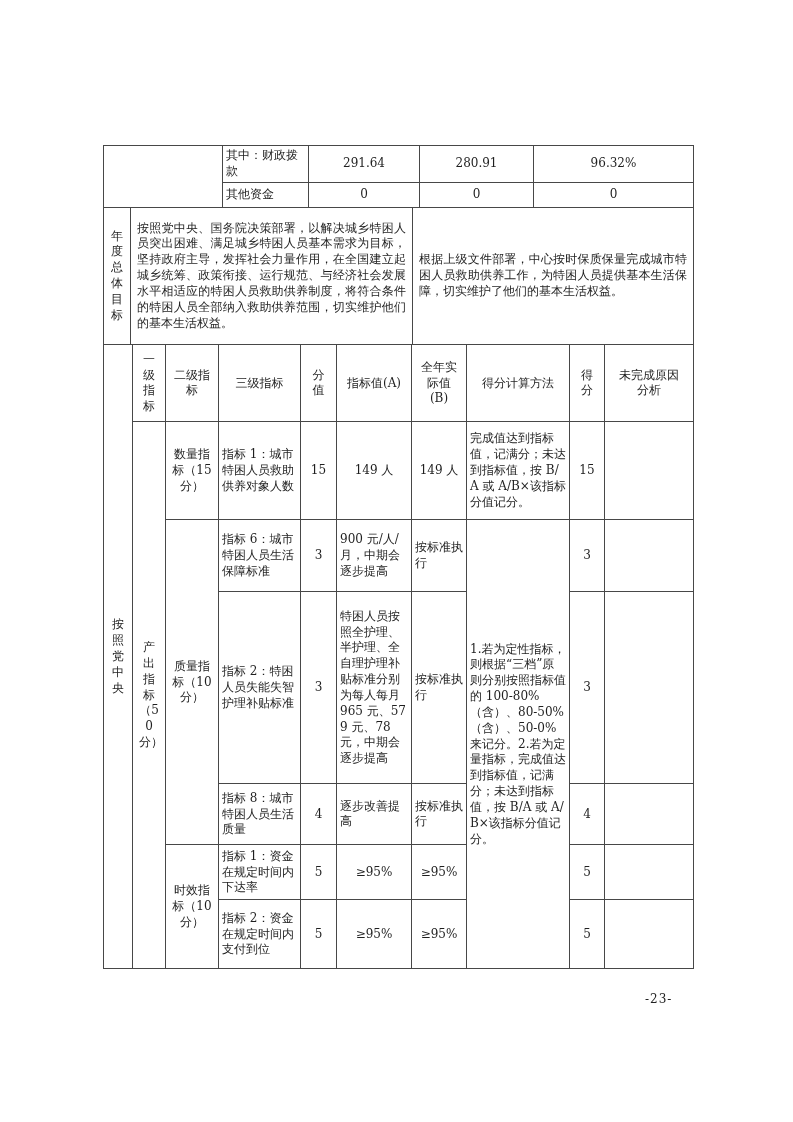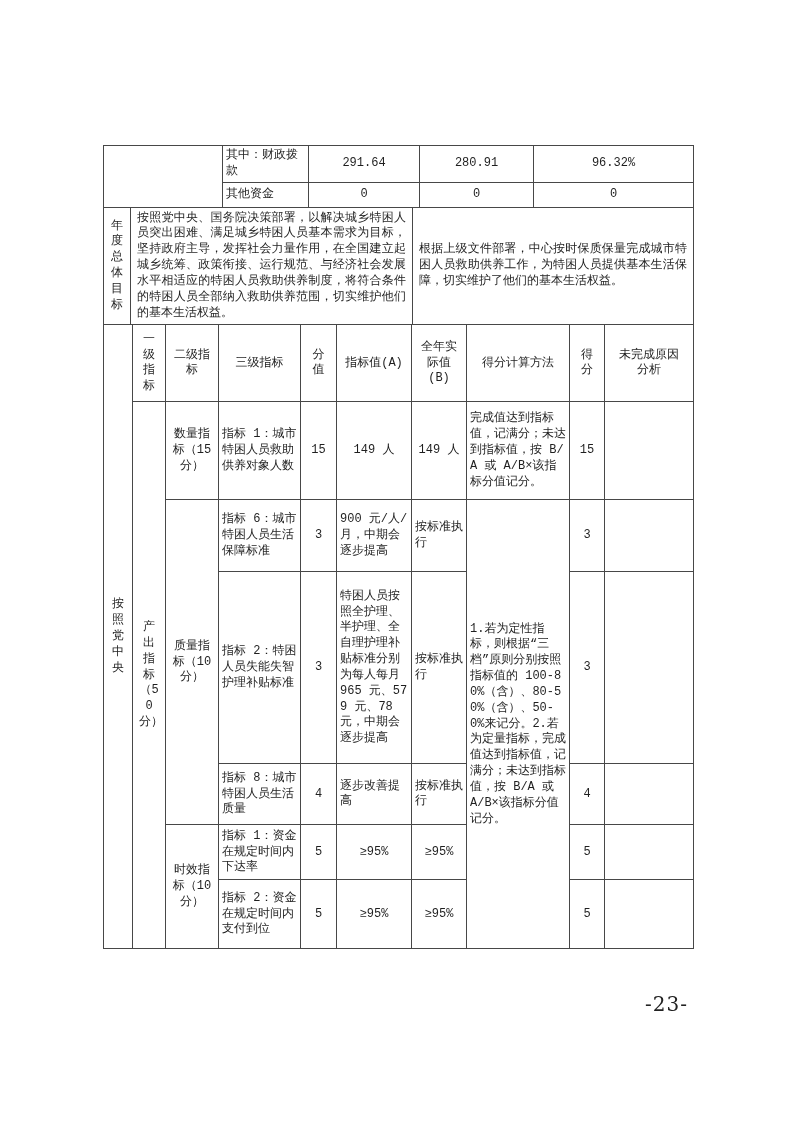--- a/index.html
+++ b/index.html
@@ -4,43 +4,43 @@
 <style>
   * { box-sizing: border-box; }
   html,body { margin:0; padding:0; background:#ffffff; }
   .page {
     position: relative;
     width: 793px; height: 1122px;
     background: #ffffff;
     font-family: "DejaVu Serif", "Liberation Serif", serif;
     color: #1f1f1f;
   }
-  .tbl-wrap { position: absolute; left: 103px; top: 145px; width: 595px; font-family: Liberation Mono, monospace; }
+  .tbl-wrap { position: absolute; left: 103px; top: 145px; width: 595px; }
   table { border-collapse: collapse; table-layout: fixed; width: 590px; }
   table + table { margin-top: -1px; }
   td, th {
     border: 1px solid #474747;
     font-weight: normal;
     font-size: 12px;
     line-height: 1.32;
     vertical-align: middle;
     text-align: center;
     padding: 2px 3px;
     word-break: break-all;
     overflow: hidden;
   }
   .lt { text-align: left; }
-  .jt { text-align: justify; padding: 3px 6px; }
+  .jt { text-align: justify; padding: 13px 6px; }
   .v1 { padding: 2px 10px; text-align: center; }  
   .v2 { padding: 2px 6px; }
   .v3 { padding: 2px 7px; }
   .v4 { padding: 2px 12px; }
   .pageno {
     position: absolute; left: 645px; top: 992px;
-    font-size: 20px; letter-spacing: 1px; color: #222;
+    font-size: 12px; letter-spacing: 1px; color: #222;
   }
 </style>
 </head>
 <body>
 
 <div class="page">
 
   <div class="tbl-wrap">
 
     <table>

